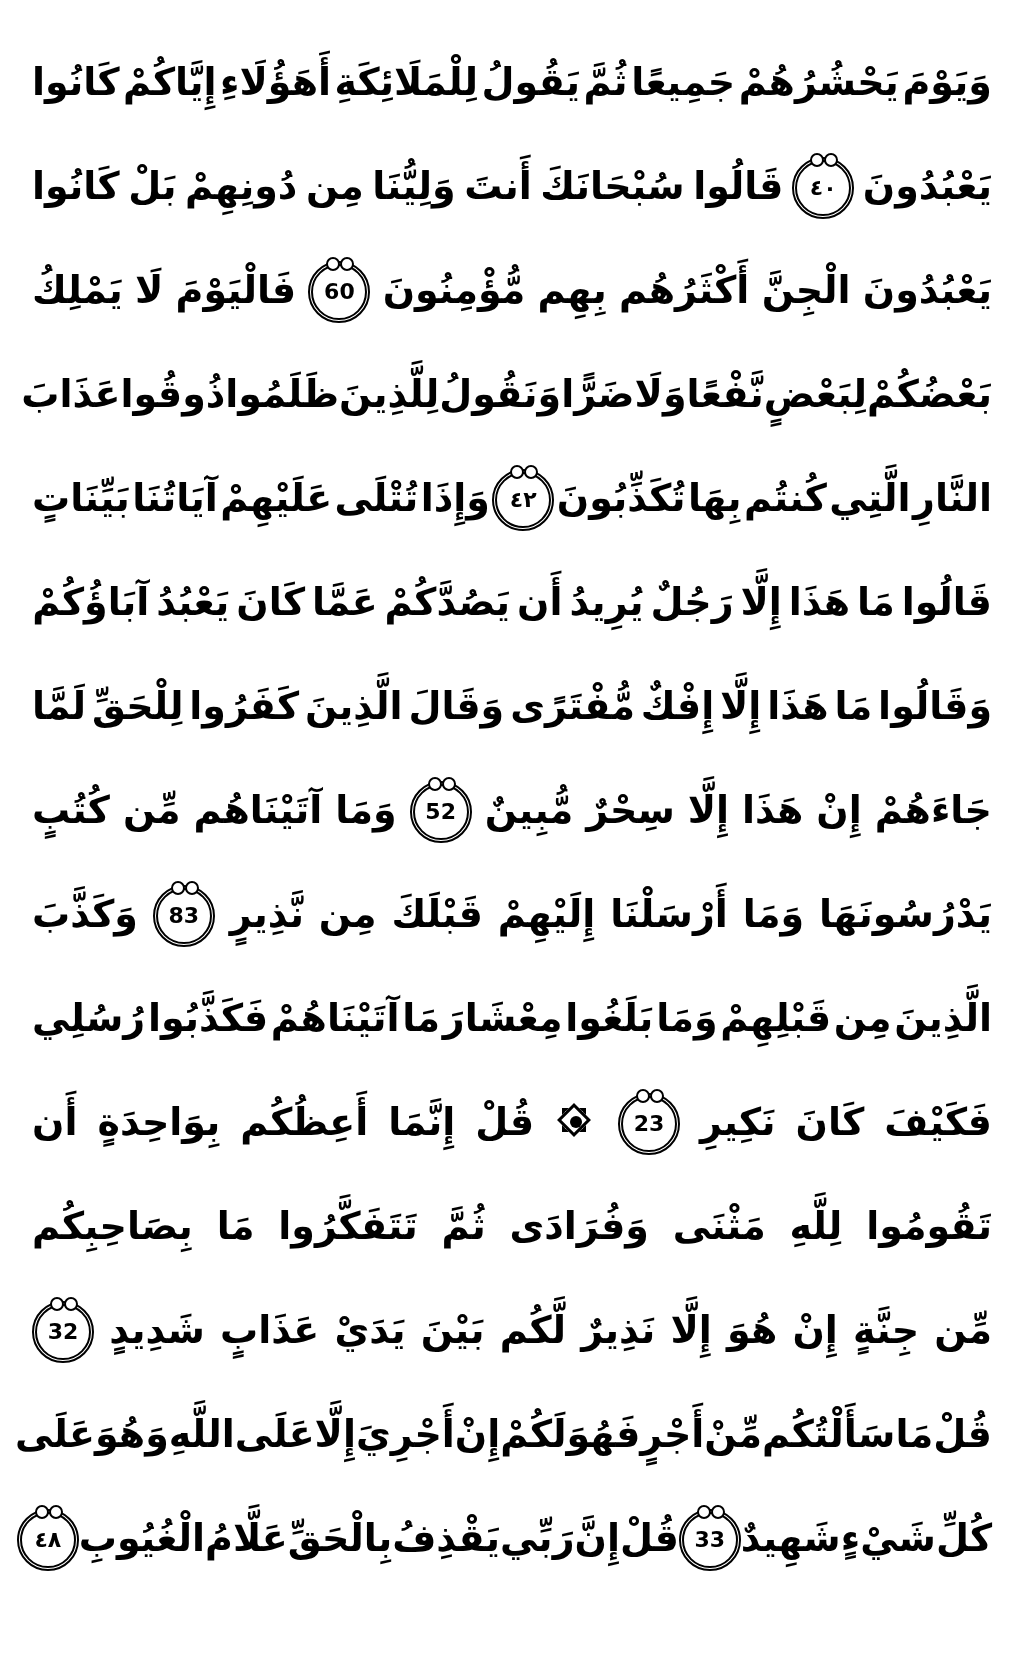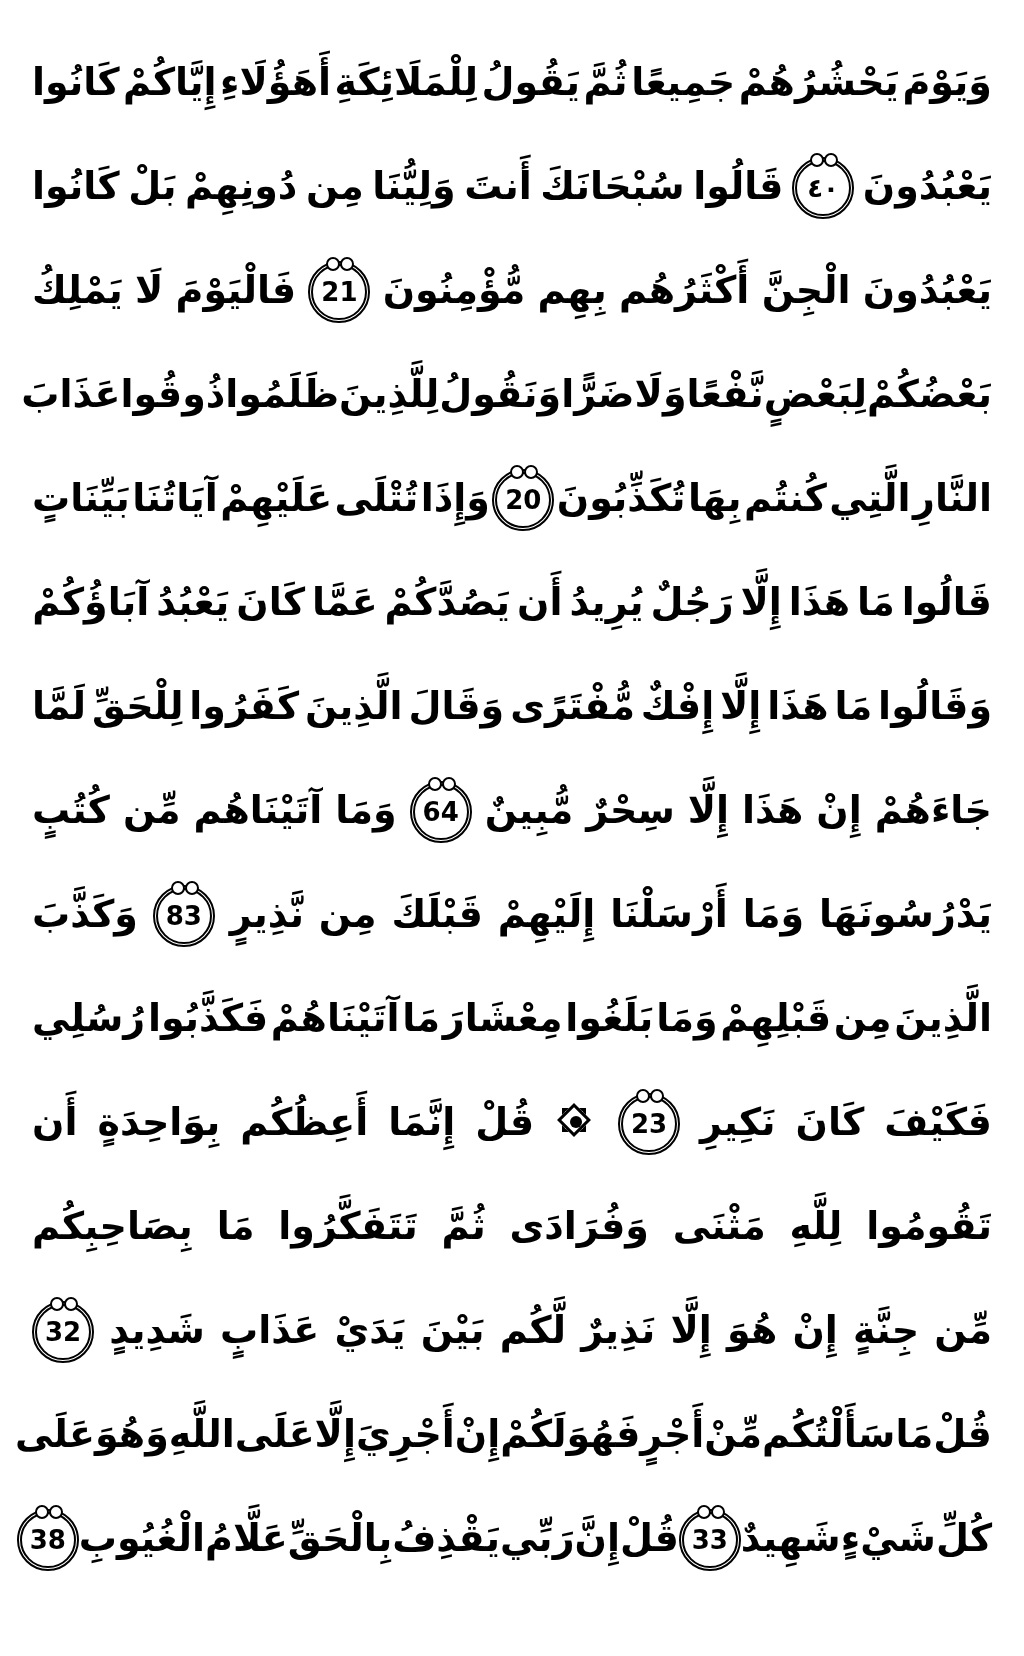--- a/index.html
+++ b/index.html
@@ -58,21 +58,21 @@
     top: -9px;
     width: 10px;
     height: 10px;
     border: 2px solid #000;
     border-radius: 50%;
     background: #fff;
   }
   .ayah-marker::before { left: 50%; margin-left: -13px; }
   .ayah-marker::after  { left: 50%; margin-left: 1px; }
   .ayah-num {
-    font-size: 26px;
+    font-size: 22px;
     font-weight: bold;
     line-height: 1;
     direction: rtl;
   }
   .hizb {
     position: relative;
     width: 44px;
     height: 44px;
     min-width: 44px;
     display: inline-block;
@@ -124,21 +124,21 @@
       <span class="word">بَلْ</span>
       <span class="word">كَانُوا</span>
     </div>
     <div class="line">
       <span class="word">يَعْبُدُونَ</span>
       <span class="word">الْجِنَّ</span>
       <span class="word">أَكْثَرُهُم</span>
       <span class="word">بِهِم</span>
       <span class="word">مُّؤْمِنُونَ</span>
       <span class="ayah-marker">
-        <span class="ayah-num">21</span>
+        <span class="ayah-num">60</span>
       </span>
       <span class="word">فَالْيَوْمَ</span>
       <span class="word">لَا</span>
       <span class="word">يَمْلِكُ</span>
     </div>
     <div class="line">
       <span class="word">بَعْضُكُمْ</span>
       <span class="word">لِبَعْضٍ</span>
       <span class="word">نَّفْعًا</span>
       <span class="word">وَلَا</span>
@@ -149,21 +149,21 @@
       <span class="word">ذُوقُوا</span>
       <span class="word">عَذَابَ</span>
     </div>
     <div class="line">
       <span class="word">النَّارِ</span>
       <span class="word">الَّتِي</span>
       <span class="word">كُنتُم</span>
       <span class="word">بِهَا</span>
       <span class="word">تُكَذِّبُونَ</span>
       <span class="ayah-marker">
-        <span class="ayah-num">20</span>
+        <span class="ayah-num">٤٢</span>
       </span>
       <span class="word">وَإِذَا</span>
       <span class="word">تُتْلَى</span>
       <span class="word">عَلَيْهِمْ</span>
       <span class="word">آيَاتُنَا</span>
       <span class="word">بَيِّنَاتٍ</span>
     </div>
     <div class="line">
       <span class="word">قَالُوا</span>
       <span class="word">مَا</span>
@@ -192,21 +192,21 @@
       <span class="word">لَمَّا</span>
     </div>
     <div class="line">
       <span class="word">جَاءَهُمْ</span>
       <span class="word">إِنْ</span>
       <span class="word">هَذَا</span>
       <span class="word">إِلَّا</span>
       <span class="word">سِحْرٌ</span>
       <span class="word">مُّبِينٌ</span>
       <span class="ayah-marker">
-        <span class="ayah-num">64</span>
+        <span class="ayah-num">52</span>
       </span>
       <span class="word">وَمَا</span>
       <span class="word">آتَيْنَاهُم</span>
       <span class="word">مِّن</span>
       <span class="word">كُتُبٍ</span>
     </div>
     <div class="line">
       <span class="word">يَدْرُسُونَهَا</span>
       <span class="word">وَمَا</span>
       <span class="word">أَرْسَلْنَا</span>
@@ -299,16 +299,16 @@
         <span class="ayah-num">33</span>
       </span>
       <span class="word">قُلْ</span>
       <span class="word">إِنَّ</span>
       <span class="word">رَبِّي</span>
       <span class="word">يَقْذِفُ</span>
       <span class="word">بِالْحَقِّ</span>
       <span class="word">عَلَّامُ</span>
       <span class="word">الْغُيُوبِ</span>
       <span class="ayah-marker">
-        <span class="ayah-num">38</span>
+        <span class="ayah-num">٤٨</span>
       </span>
     </div>
   </div>
 
 </body></html>

